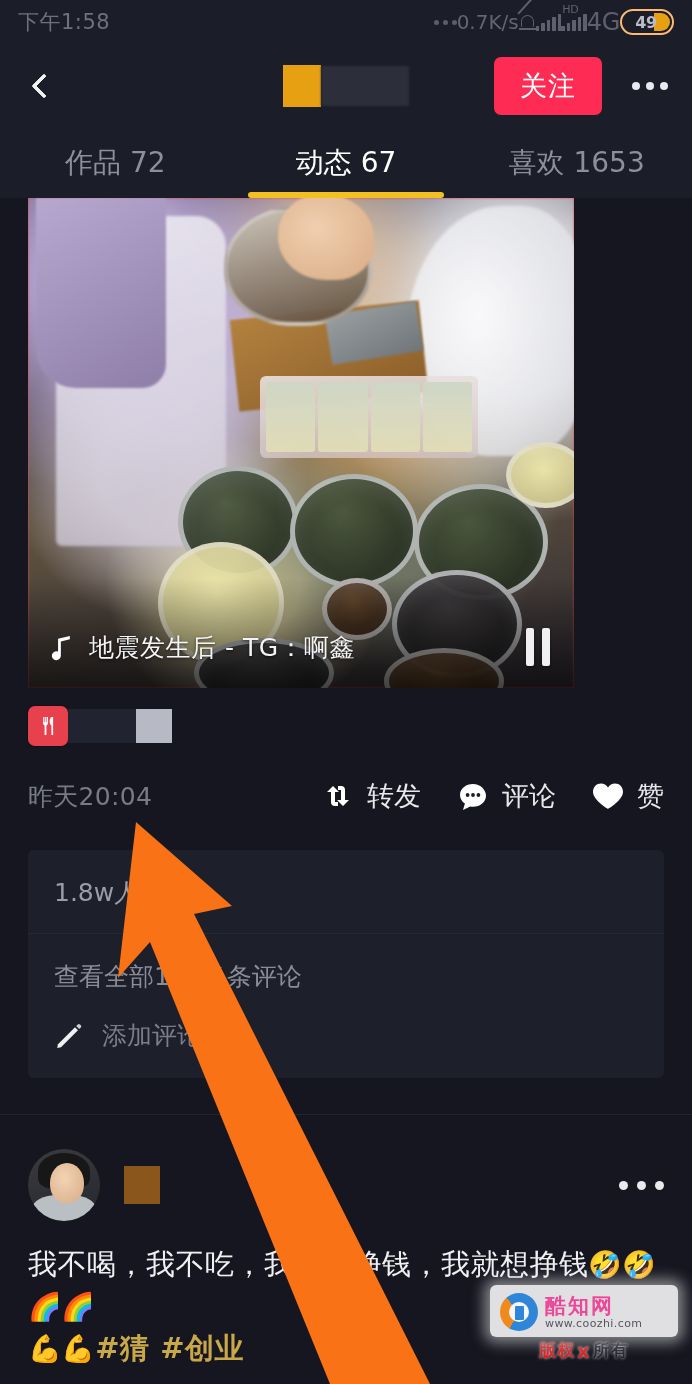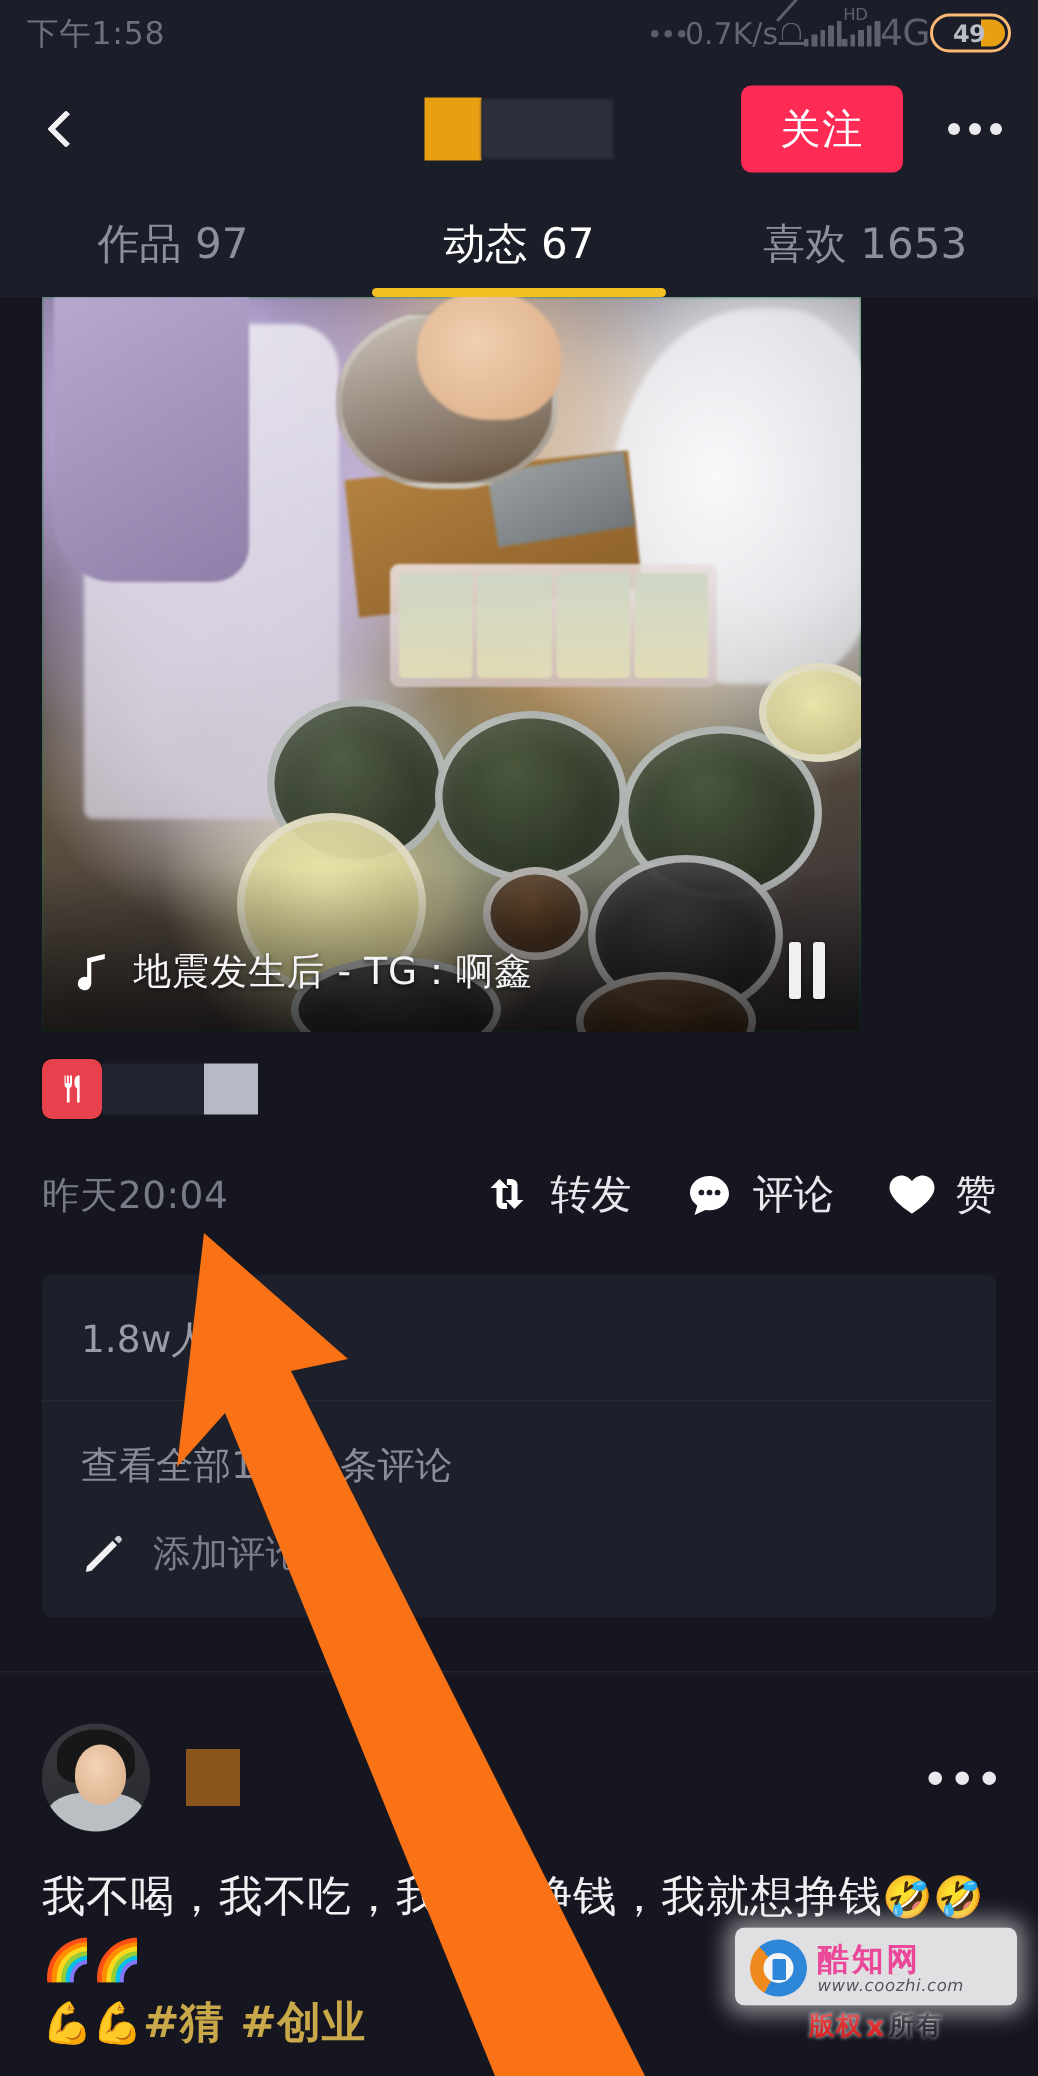--- a/index.html
+++ b/index.html
@@ -155,21 +155,21 @@
   
   .feed { position: relative; }
 
   .post { position: relative; padding-bottom: 4px; }
 
   .video-card {
     position: relative;
     margin: 0 0 0 28px;
     width: 546px; height: 490px;
     overflow: hidden;
-    background: #15803d;
+    background: #ef4444;
   }
   .vid1-bg {
     position: absolute; inset: 0;
     background:
       radial-gradient(circle at 16% 16%, rgba(186,168,214,.95) 0 12%, rgba(0,0,0,0) 36%),
       radial-gradient(circle at 30% 30%, rgba(222,214,235,.75) 0 10%, rgba(0,0,0,0) 30%),
       radial-gradient(circle at 52% 12%, rgba(226,198,168,.85) 0 9%, rgba(0,0,0,0) 26%),
       radial-gradient(circle at 88% 22%, rgba(226,226,230,.9) 0 15%, rgba(0,0,0,0) 36%),
       radial-gradient(circle at 66% 38%, rgba(196,146,86,.8) 0 14%, rgba(0,0,0,0) 34%),
       radial-gradient(circle at 24% 56%, rgba(214,206,222,.7) 0 12%, rgba(0,0,0,0) 30%),
@@ -407,21 +407,21 @@
   .wm-logo:after {
     content: ""; position: absolute; left: 9px; top: 9px;
     width: 20px; height: 20px; border-radius: 50%; background: #f6f6f8;
   }
   .wm-logo:before {
     content: ""; position: absolute; left: 15px; top: 13px;
     width: 9px; height: 14px; background: #2e86d8; border-radius: 1px; z-index: 2;
   }
   .wm-text { display: flex; flex-direction: column; gap: 1px; }
   .wm-cn { font-size: 21px; color: #ec4899; font-weight: 700; letter-spacing: 2px; line-height: 1; }
-  .wm-url { font-size: 11px; color: #54565e; letter-spacing: .4px; line-height: 1; font-style: italic; }
+  .wm-url { font-size: 11px; color: #54565e; letter-spacing: .4px; line-height: 1; }
   .wm-sub {
     margin-top: 2px;
     display: flex; align-items: center; justify-content: center; gap: 2px;
     font-size: 17px; font-weight: 700;
     color: #23242c;
     text-shadow: 0 0 3px rgba(240,240,245,.9);
     letter-spacing: 1px;
   }
   .wm-sub .rd { color: #d82121; }
   .wm-sub .x { color: #d82121; font-size: 19px; }
@@ -482,21 +482,21 @@
     <button class="follow-btn">关注</button>
     <div class="nav-more">
         <i></i>
         <i></i>
         <i></i>
       </div>
   </div>
 
   <div class="tabs">
     <div class="tab">
-      <span>作品 97</span>
+      <span>作品 72</span>
     </div>
     <div class="tab active">
       <span>动态 67</span>
       <span class="underline"></span>
     </div>
     <div class="tab">
       <span>喜欢 1653</span>
     </div>
   </div>
 

